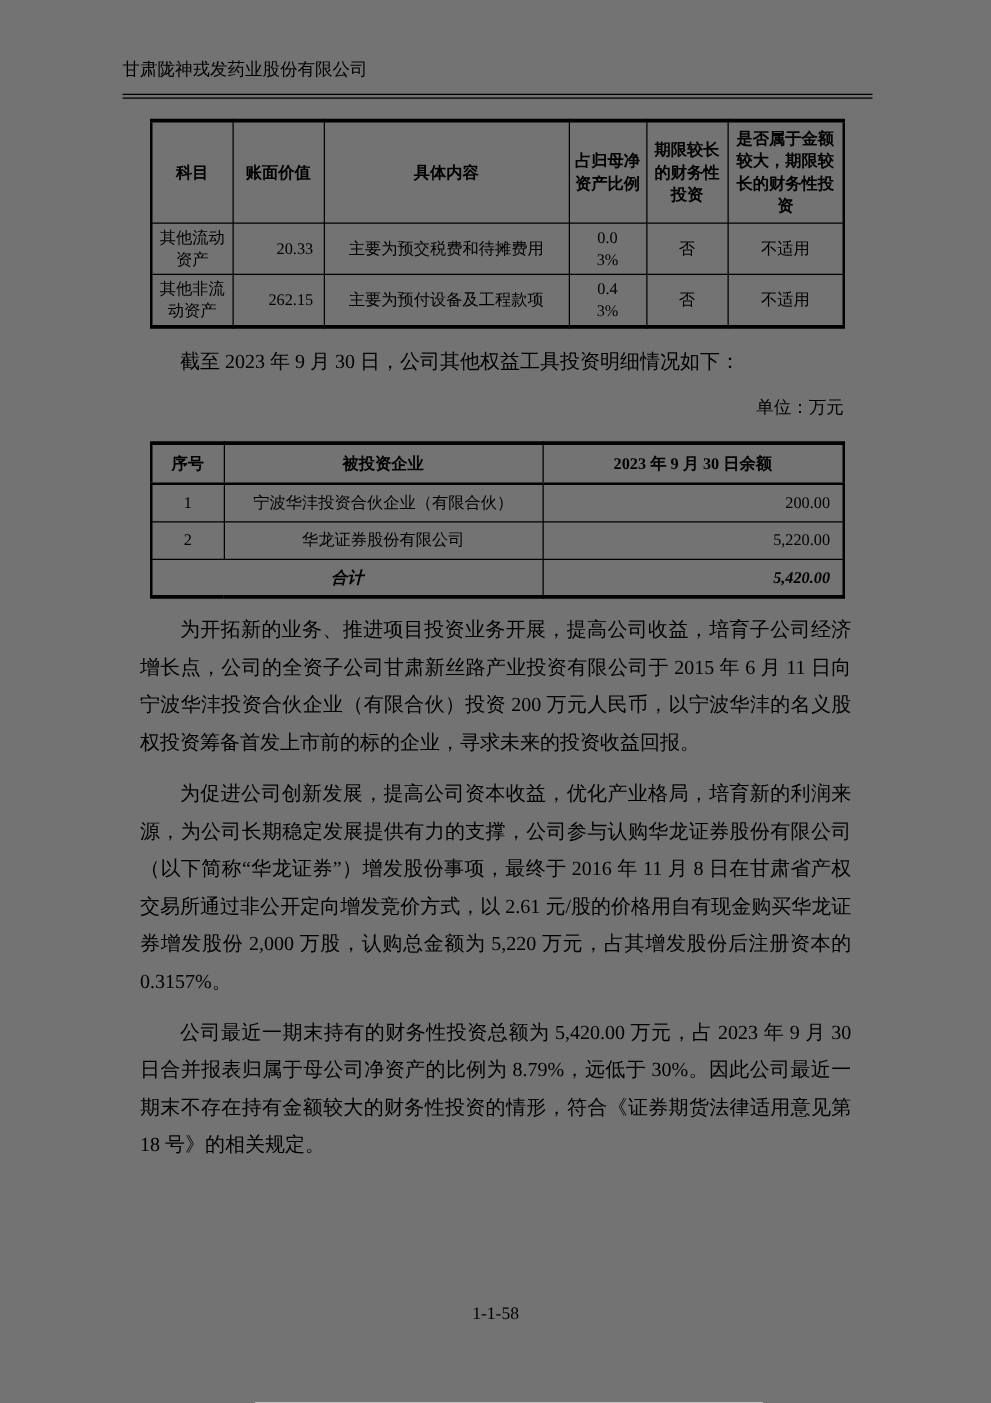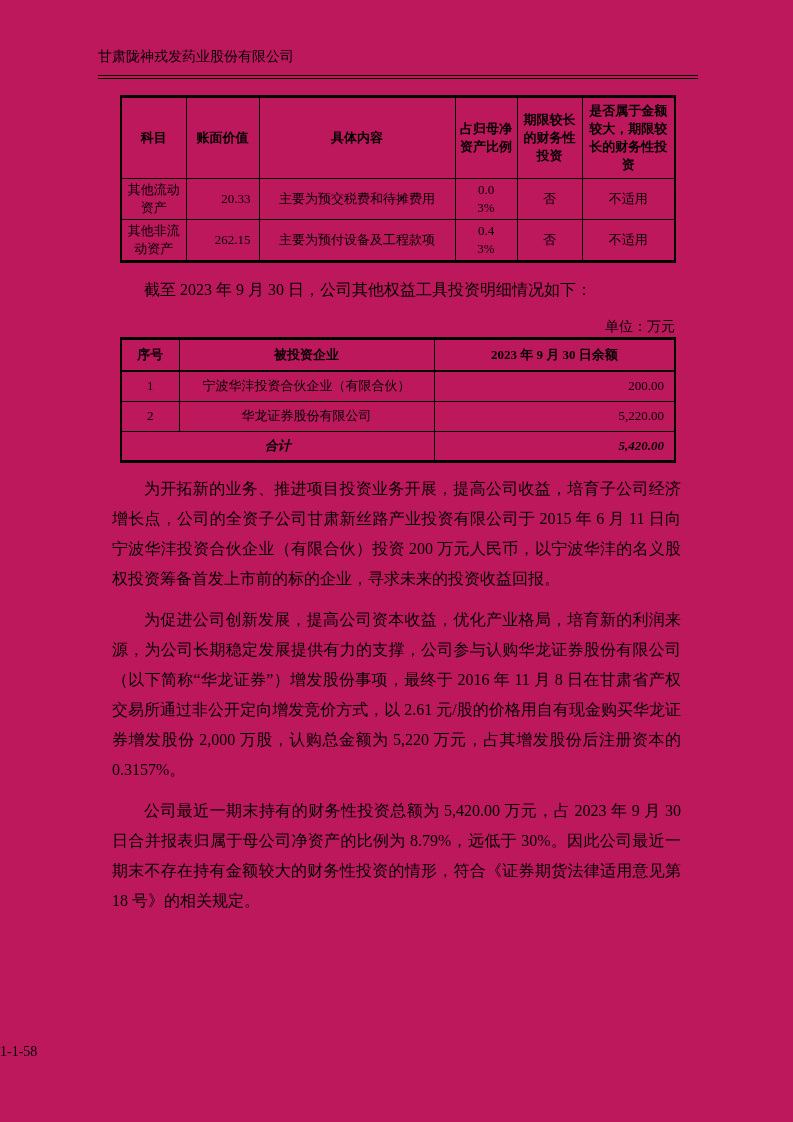--- a/index.html
+++ b/index.html
@@ -4,21 +4,21 @@
 <style>
   * { box-sizing: border-box; margin: 0; padding: 0; }
   html, body { background: #ffffff; }
   body { font-family: "Liberation Serif", "DejaVu Serif", serif; color: #000; }
 
   .page {
     position: relative;
     width: 793px;
     height: 1122px;
     margin: 0 auto;
-    background: #be185d;
+    background: #737373;
     overflow: hidden;
   }
 
   .content {
     padding: 48px 95px 0 98px; 
   }
 
   
   .doc-header {
     display: flex;
@@ -69,31 +69,31 @@
     line-height: 30px;
     text-align: justify;
     text-justify: inter-ideograph;
     text-indent: 2em;
     margin-top: 11px;
   }
   .para.intro { margin-top: 12px; }
 
   .unit-row {
     width: 554px;
-    margin: 13px auto 1px;
+    margin: 13px auto 17px;
     text-align: right;
     font-size: 14px;
     line-height: 18px;
   }
 
   .doc-footer {
     position: absolute;
     left: 0; right: 0;
     bottom: 62px;
-    text-align: left;
+    text-align: center;
     font-size: 14px;
   }
 </style>
 </head>
 <body>
 
 <div class="page">
   <div class="content">
 
     <div class="doc-header">

